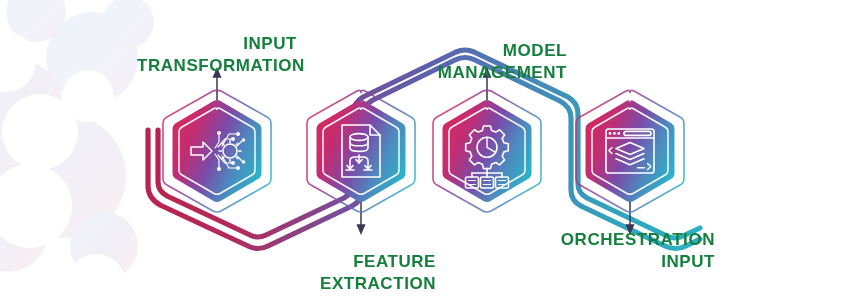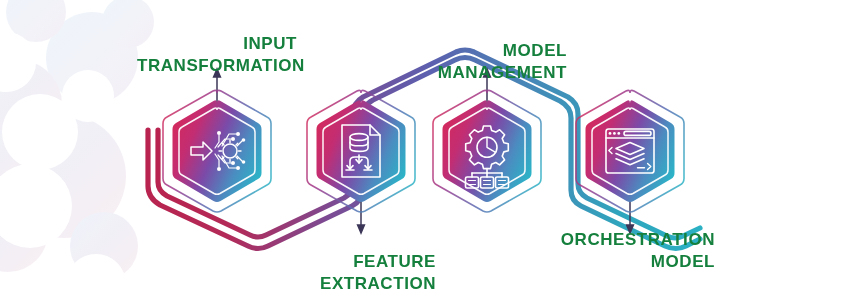--- a/index.html
+++ b/index.html
@@ -288,15 +288,15 @@
   <div class="lbl" style="left:137px;top:33px;width:160px;">INPUT
 TRANSFORMATION</div>
 
   <div class="lbl" style="left:286px;top:229px;width:150px;margin-top:22px;">FEATURE
 EXTRACTION</div>
 
   <div class="lbl" style="left:407px;top:40px;width:160px;">MODEL
 MANAGEMENT</div>
 
   <div class="lbl" style="left:545px;top:229px;width:170px;">ORCHESTRATION
-MODEL</div>
+INPUT</div>
 
 </div>
 
 </body></html>

